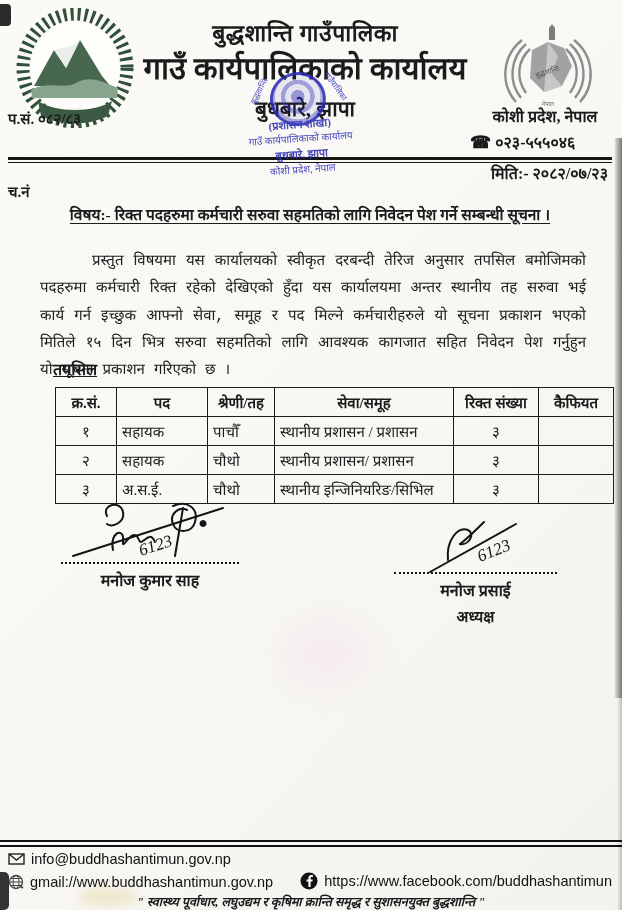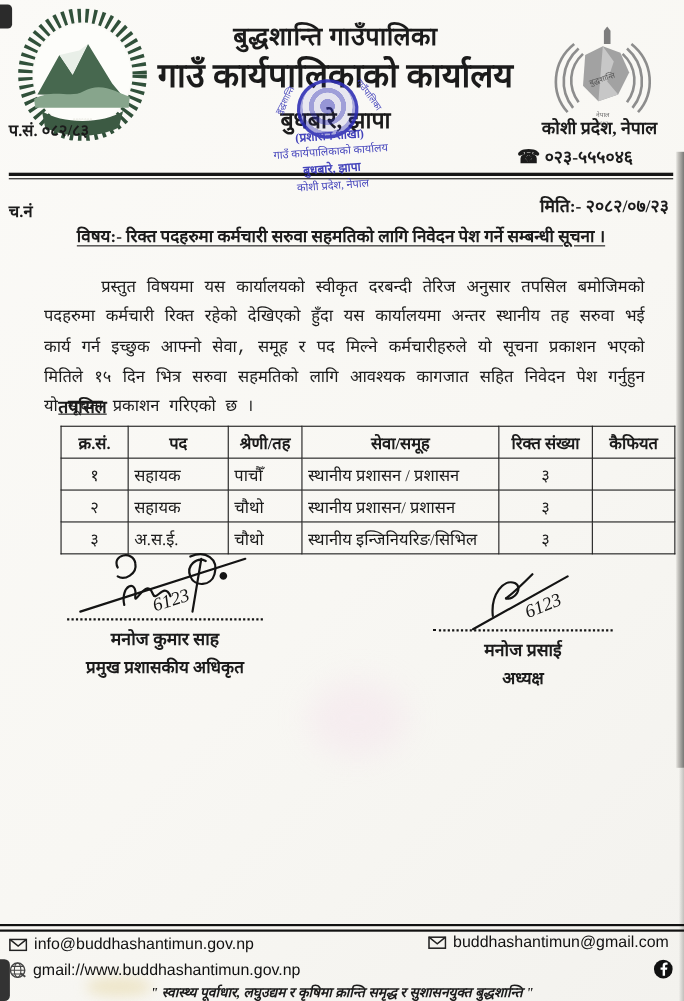--- a/index.html
+++ b/index.html
@@ -51,21 +51,21 @@
     border:3px solid #2c2cb4;
     background:radial-gradient(circle at 50% 45%, rgba(44,44,180,.55) 0 18%, rgba(44,44,180,.12) 19% 34%, rgba(44,44,180,.5) 35% 46%, rgba(44,44,180,.1) 47% 62%, rgba(44,44,180,.45) 63% 72%, transparent 73%);}
   .stamp-arc-l{position:absolute;left:28px;top:14px;font-size:8px;transform:rotate(-58deg);width:44px;}
   .stamp-arc-r{position:absolute;left:104px;top:14px;font-size:8px;transform:rotate(58deg);width:44px;}
   .stamp-l2{position:absolute;left:0;top:48px;width:100%;font-size:11px;font-weight:bold;}
   .stamp-l3{position:absolute;left:0;top:63px;width:100%;font-size:10px;}
   .stamp-l4{position:absolute;left:0;top:78px;width:100%;font-size:11px;font-weight:bold;}
   .stamp-l5{position:absolute;left:0;top:94px;width:100%;font-size:10px;}
 
   
-  .date-line{position:absolute;right:14px;top:176px;font-size:16px;font-weight:bold;}
+  .date-line{position:absolute;right:14px;top:162px;font-size:16px;font-weight:bold;}
   .subject{position:absolute;left:30px;top:203px;width:560px;text-align:center;
     font-size:15.5px;font-weight:bold;text-decoration:underline;text-underline-offset:3px;}
   .bodytext{position:absolute;left:40px;top:248px;width:546px;
     font-size:15px;line-height:1.82;text-align:justify;text-indent:52px;font-weight:500;font-family:Liberation Mono, monospace;}
   .tapasil{position:absolute;left:53px;top:358px;font-size:16px;font-weight:bold;text-decoration:underline;}
 
   
   table.detail{position:absolute;left:55px;top:387px;width:516px;border-collapse:collapse;
     font-size:15px;table-layout:fixed;}
   table.detail th,table.detail td{border:1.6px solid #1c1c1c;padding:2px 5px;height:24px;}
@@ -219,21 +219,20 @@
           <path d="M58,52 C54,34 70,28 68,44 C67,54 78,26 84,42 C87,50 94,30 100,44"></path>
           <path d="M118,8 C132,2 144,10 140,24 C137,35 122,36 118,26 C114,16 124,8 132,12"></path>
           <path d="M128,10 L120,58"></path>
           <path d="M148,28 a2.5,2.5 0 1,1 .1,0" fill="#141414"></path>
         </g>
         <text x="86" y="58" font-size="17" fill="#141414" font-style="italic" transform="rotate(-18 86 58)">6123</text>
       </svg>
     </div>
     <div class="dotted"></div>
     <div class="sig-name">मनोज कुमार साह</div>
-    <div class="sig-title">प्रमुख प्रशासकीय अधिकृत</div>
   </div>
 
   <div class="sig-block sig-right">
     <div class="sig-ink">
       <svg width="175" height="66" viewBox="0 0 175 66">
         <g stroke="#141414" stroke-width="2" fill="none" stroke-linecap="round">
           <path d="M60,46 C58,26 70,12 80,16 C88,20 80,32 72,30"></path>
           <path d="M72,30 C80,24 92,12 96,8"></path>
           <path d="M42,58 L128,10"></path>
         </g>
@@ -248,40 +247,34 @@
   <div class="footer-rule"></div>
 
   <div class="foot f-email-l">
     <svg class="icon-svg" width="17" height="12" viewBox="0 0 17 12">
       <rect x="1" y="1" width="15" height="10" fill="none" stroke="#222" stroke-width="1.4"></rect>
       <path d="M1,1 L8.5,7 L16,1" fill="none" stroke="#222" stroke-width="1.4"></path>
     </svg>
     <span>info@buddhashantimun.gov.np</span>
   </div>
 
-  <div class="foot f-email-r">
-    <svg class="icon-svg" width="17" height="12" viewBox="0 0 17 12">
-      <rect x="1" y="1" width="15" height="10" fill="none" stroke="#222" stroke-width="1.4"></rect>
-      <path d="M1,1 L8.5,7 L16,1" fill="none" stroke="#222" stroke-width="1.4"></path>
-    </svg>
-    <span>buddhashantimun@gmail.com</span>
-  </div>
 
   <div class="foot f-web">
     <svg class="icon-svg" width="16" height="16" viewBox="0 0 16 16">
       <circle cx="8" cy="8" r="6.5" fill="none" stroke="#444" stroke-width="1.3"></circle>
       <ellipse cx="8" cy="8" rx="3" ry="6.5" fill="none" stroke="#444" stroke-width="1"></ellipse>
       <path d="M1.5,8 H14.5 M2.5,4.5 H13.5 M2.5,11.5 H13.5" stroke="#444" stroke-width="1" fill="none"></path>
       <path d="M11,11 L15,14" stroke="#444" stroke-width="1.6"></path>
     </svg>
     <span>gmail://www.buddhashantimun.gov.np</span>
   </div>
 
   <div class="foot f-fb">
     <svg class="icon-svg" width="18" height="18" viewBox="0 0 18 18">
       <circle cx="9" cy="9" r="8.5" fill="#111"></circle>
       <path d="M10.6,15 V9.6 h1.8 l.3-2.1 h-2.1 V6.2 c0-.6.3-1.2 1.3-1.2 h1 V3.2 c-.2 0-.9-.1-1.7-.1 -1.7 0-2.8 1-2.8 2.9 v1.5 H6.5 v2.1 h1.9 V15 Z" fill="#fff"></path>
     </svg>
+    <span>https://www.facebook.com/buddhashantimun</span>
   </div>
 
   <div class="slogan">" स्वास्थ्य पूर्वाधार, लघुउद्यम र कृषिमा क्रान्ति समृद्ध र सुशासनयुक्त बुद्धशान्ति "</div>
 
 </div>
 
 </body></html>

